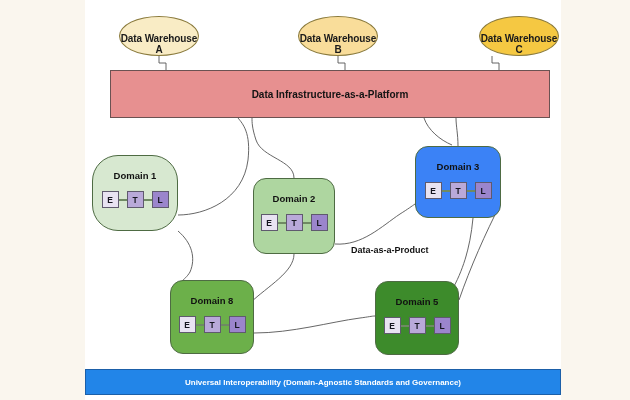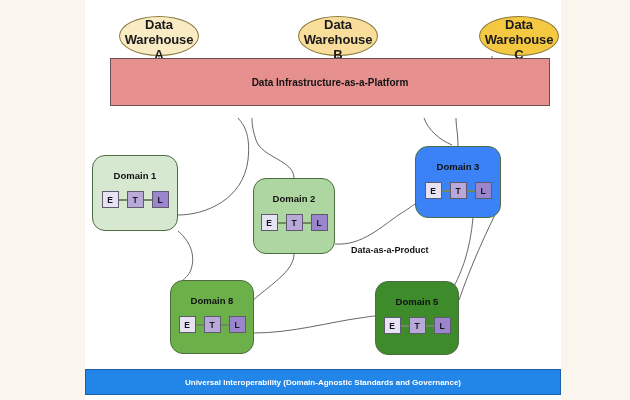--- a/index.html
+++ b/index.html
@@ -37,24 +37,24 @@
   }
   .node {
     position: absolute;
     box-sizing: border-box;
   }
   
   .warehouse {
     border: 1px solid #8a7a3c;
     border-radius: 50%;
     display: flex;
-    align-items: flex-start;
+    align-items: flex-end;
     justify-content: center;
     text-align: center;
-    font-size: 13px;
+    font-size: 10px;
     font-weight: bold;
     color: #1a1a1a;
     letter-spacing: -0.1px;
   }
   
   .platform-bar {
     border: 1px solid #6b5252;
     background: #e79090;
     display: flex;
     align-items: center;
@@ -159,25 +159,25 @@
   <div class="node warehouse" style="left:119px; top:16px; width:80px; height:40px; background:#f9ecc5;">
     <span>Data Warehouse A</span>
   </div>
   <div class="node warehouse" style="left:298px; top:16px; width:80px; height:40px; background:#f9dd9a;">
     <span>Data Warehouse B</span>
   </div>
   <div class="node warehouse" style="left:452px; top:16px; width:80px; height:40px; background:#f5c842;margin-left:27px;">
     <span>Data Warehouse C</span>
   </div>
 
-  <div class="node platform-bar" style="left:110px; top:58px; width:440px; height:48px;">
+  <div class="node platform-bar" style="left:110px; top:70px; width:440px; height:48px;">
     <span>Data Infrastructure-as-a-Platform</span>
   </div>
 
-  <div class="node domain" style="left:92px; top:155px; width:86px; height:76px; background:#d7e8d0;">
+  <div class="node domain" style="left:92px; top:155px; width:86px; height:76px; background:#d7e8d0;border-radius:26px;">
     <div class="domain-title">Domain 1</div>
     <div class="etl-row">
       <div class="etl-cell" style="background:#e8e3f2;">E</div>
       <div class="etl-link"></div>
       <div class="etl-cell" style="background:#b9a9d9;">T</div>
       <div class="etl-link"></div>
       <div class="etl-cell" style="background:#9b85cc;">L</div>
     </div>
   </div>
 

